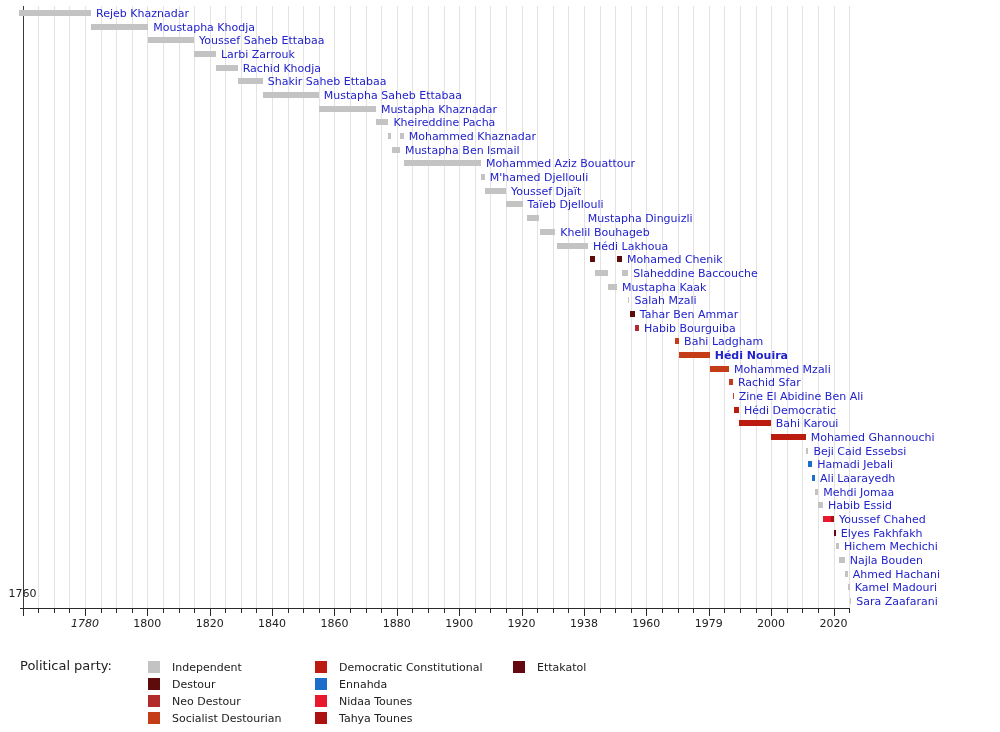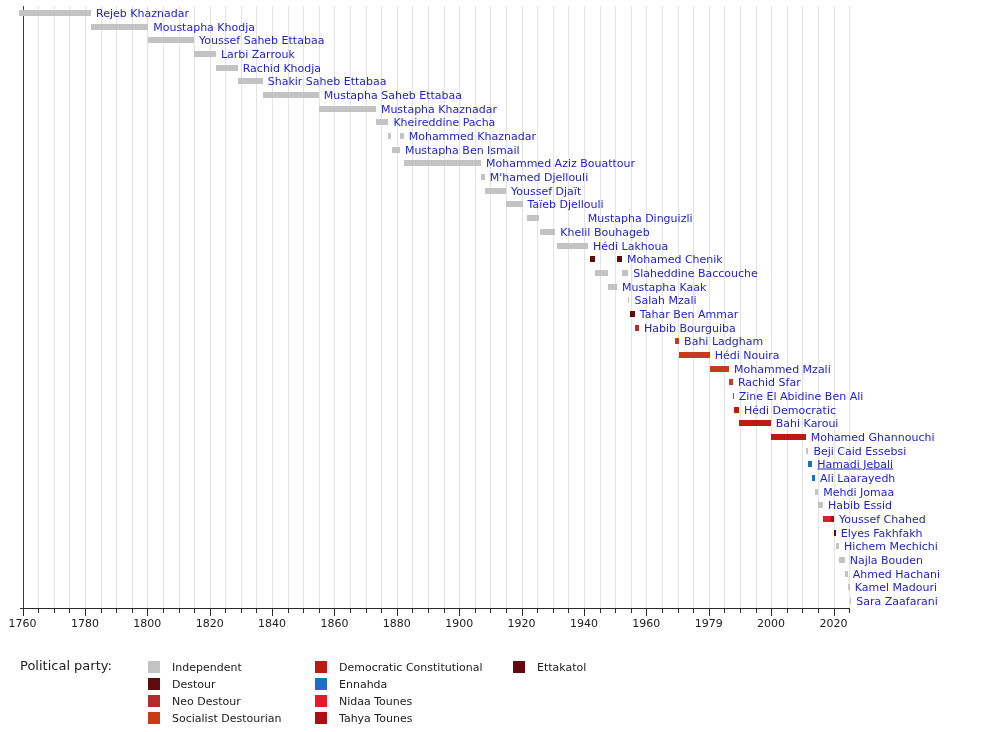--- a/index.html
+++ b/index.html
@@ -123,37 +123,37 @@
       <div class="plabel" style="left: 622px; top: 286.5px;">Mustapha Kaak</div>
       <div class="bar" style="left: 628.2px; top: 297.2px; width: 1.3px; background: rgb(195, 195, 195);"></div>
       <div class="plabel" style="left: 634.5px; top: 300.2px;">Salah Mzali</div>
       <div class="bar" style="left: 629.5px; top: 310.8px; width: 5.3px; background: rgb(94, 11, 11);"></div>
       <div class="plabel" style="left: 639.8px; top: 313.8px;">Tahar Ben Ammar</div>
       <div class="bar" style="left: 634.8px; top: 324.5px; width: 4.1px; background: rgb(178, 44, 44);"></div>
       <div class="plabel" style="left: 643.9px; top: 327.5px;">Habib Bourguiba</div>
       <div class="bar" style="left: 675.3px; top: 338.2px; width: 3.7px; background: rgb(196, 61, 24);"></div>
       <div class="plabel" style="left: 684.1px; top: 341.2px;">Bahi Ladgham</div>
       <div class="bar" style="left: 679.1px; top: 351.8px; width: 30.6px; background: rgb(196, 61, 24);"></div>
-      <div class="plabel" style="left: 714.7px; top: 354.8px;">Hédi Nouira</div>
+      <div class="plabel" style="left: 714.7px; top: 354.8px; font-weight: bold;">Hédi Nouira</div>
       <div class="bar" style="left: 709.7px; top: 365.5px; width: 19.3px; background: rgb(196, 61, 24);"></div>
       <div class="plabel" style="left: 734px; top: 368.5px;">Mohammed Mzali</div>
       <div class="bar" style="left: 729px; top: 379.2px; width: 3.9px; background: rgb(196, 61, 24);"></div>
       <div class="plabel" style="left: 737.9px; top: 382.2px;">Rachid Sfar</div>
       <div class="bar" style="left: 732.9px; top: 392.9px; width: 1.3px; background: rgb(196, 61, 24);"></div>
       <div class="plabel" style="left: 738.7px; top: 395.9px;">Zine El Abidine Ben Ali</div>
       <div class="bar" style="left: 733.7px; top: 406.5px; width: 5.3px; background: rgb(187, 28, 15);"></div>
       <div class="plabel" style="left: 744px; top: 409.5px;">Hédi Democratic</div>
       <div class="bar" style="left: 739px; top: 420.2px; width: 31.8px; background: rgb(187, 28, 15);"></div>
       <div class="plabel" style="left: 775.8px; top: 423.2px;">Bahi Karoui</div>
       <div class="bar" style="left: 770.8px; top: 433.9px; width: 34.9px; background: rgb(187, 28, 15);"></div>
       <div class="plabel" style="left: 810.7px; top: 436.9px;">Mohamed Ghannouchi</div>
       <div class="bar" style="left: 805.7px; top: 447.6px; width: 2.7px; background: rgb(195, 195, 195);"></div>
       <div class="plabel" style="left: 813.4px; top: 450.6px;">Beji Caid Essebsi</div>
       <div class="bar" style="left: 808.4px; top: 461.2px; width: 3.9px; background: rgb(27, 111, 201);"></div>
-      <div class="plabel" style="left: 817.3px; top: 464.2px; text-decoration: underline;">Hamadi Jebali</div>
+      <div class="plabel" style="left: 817.3px; top: 464.2px;">Hamadi Jebali</div>
       <div class="bar" style="left: 812.3px; top: 474.9px; width: 2.8px; background: rgb(27, 111, 201);"></div>
       <div class="plabel" style="left: 820.1px; top: 477.9px;">Ali Laarayedh</div>
       <div class="bar" style="left: 815.1px; top: 488.6px; width: 3.1px; background: rgb(195, 195, 195);"></div>
       <div class="plabel" style="left: 823.2px; top: 491.6px;">Mehdi Jomaa</div>
       <div class="bar" style="left: 818.2px; top: 502.3px; width: 4.8px; background: rgb(195, 195, 195);"></div>
       <div class="plabel" style="left: 828px; top: 505.3px;">Habib Essid</div>
       <div class="bar" style="left: 823px; top: 515.9px; width: 7.6px; background: rgb(232, 24, 45);"></div>
       <div class="bar" style="left: 830.7px; top: 515.9px; width: 3.3px; background: rgb(171, 17, 16);"></div>
       <div class="plabel" style="left: 839px; top: 518.9px;">Youssef Chahed</div>
       <div class="bar" style="left: 834px; top: 529.6px; width: 1.7px; background: rgb(101, 8, 18);"></div>
@@ -218,30 +218,30 @@
       <div class="tick" style="left: 708.7px; top: 609px; height: 7px;"></div>
       <div class="tick" style="left: 724.3px; top: 609px; height: 4px;"></div>
       <div class="tick" style="left: 739.9px; top: 609px; height: 4px;"></div>
       <div class="tick" style="left: 755.5px; top: 609px; height: 4px;"></div>
       <div class="tick" style="left: 771.1px; top: 609px; height: 7px;"></div>
       <div class="tick" style="left: 786.7px; top: 609px; height: 4px;"></div>
       <div class="tick" style="left: 802.3px; top: 609px; height: 4px;"></div>
       <div class="tick" style="left: 817.9px; top: 609px; height: 4px;"></div>
       <div class="tick" style="left: 833.5px; top: 609px; height: 7px;"></div>
       <div class="tick" style="left: 849.1px; top: 609px; height: 4px;"></div>
-      <div class="ticklabel" style="left: 22.5px; top: 617px;">1760</div>
-      <div class="ticklabel" style="left: 84.9px; top: 617px;">1780</div>
+      <div class="ticklabel" style="left: 22.5px; top: 587px;">1760</div>
+      <div class="ticklabel" style="left: 84.9px; top: 617px; font-style: italic;">1780</div>
       <div class="ticklabel" style="left: 147.3px; top: 617px;">1800</div>
       <div class="ticklabel" style="left: 209.7px; top: 617px;">1820</div>
       <div class="ticklabel" style="left: 272px; top: 617px;">1840</div>
       <div class="ticklabel" style="left: 334.4px; top: 617px;">1860</div>
       <div class="ticklabel" style="left: 396.8px; top: 617px;">1880</div>
       <div class="ticklabel" style="left: 459.2px; top: 617px;">1900</div>
       <div class="ticklabel" style="left: 521.6px; top: 617px;">1920</div>
-      <div class="ticklabel" style="left: 584px; top: 617px;">1940</div>
+      <div class="ticklabel" style="left: 584px; top: 617px;">1938</div>
       <div class="ticklabel" style="left: 646.3px; top: 617px;">1960</div>
       <div class="ticklabel" style="left: 708.7px; top: 617px;">1979</div>
       <div class="ticklabel" style="left: 771.1px; top: 617px;">2000</div>
       <div class="ticklabel" style="left: 833.5px; top: 617px;">2020</div>
     </div>
   <div class="legend-title" style="left:20px;top:658px;">Political party:</div>
   <div id="legend">
       <div class="lswatch" style="left: 148px; top: 661px; background: rgb(195, 195, 195);"></div>
       <div class="llabel" style="left: 172px; top: 661px;">Independent</div>
       <div class="lswatch" style="left: 148px; top: 678px; background: rgb(94, 11, 11);"></div>

